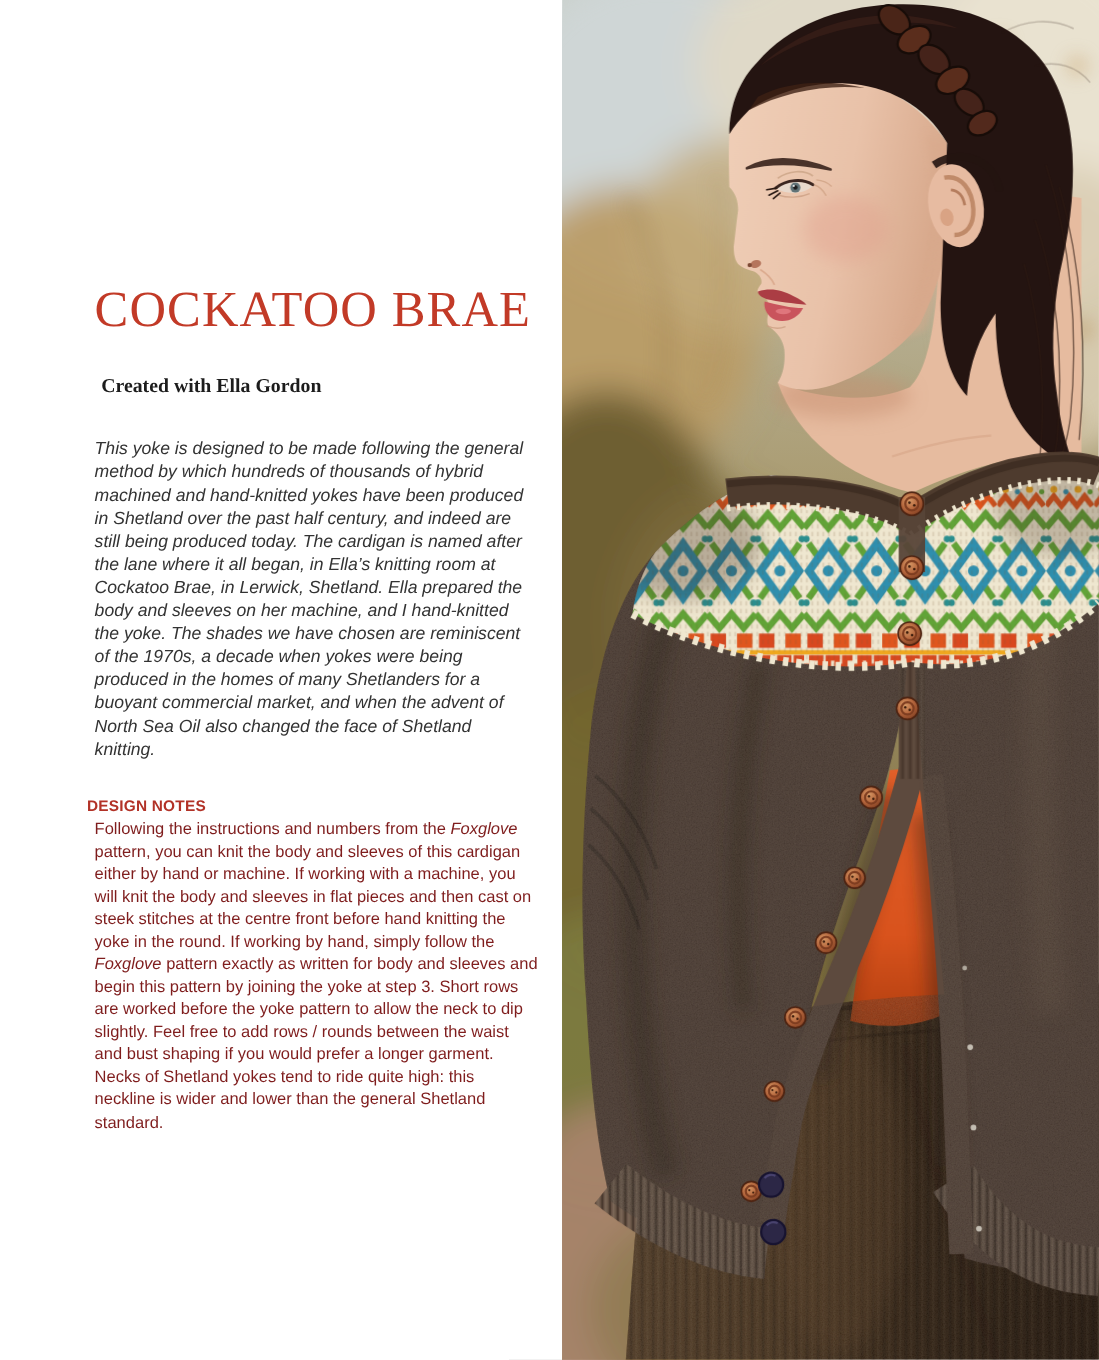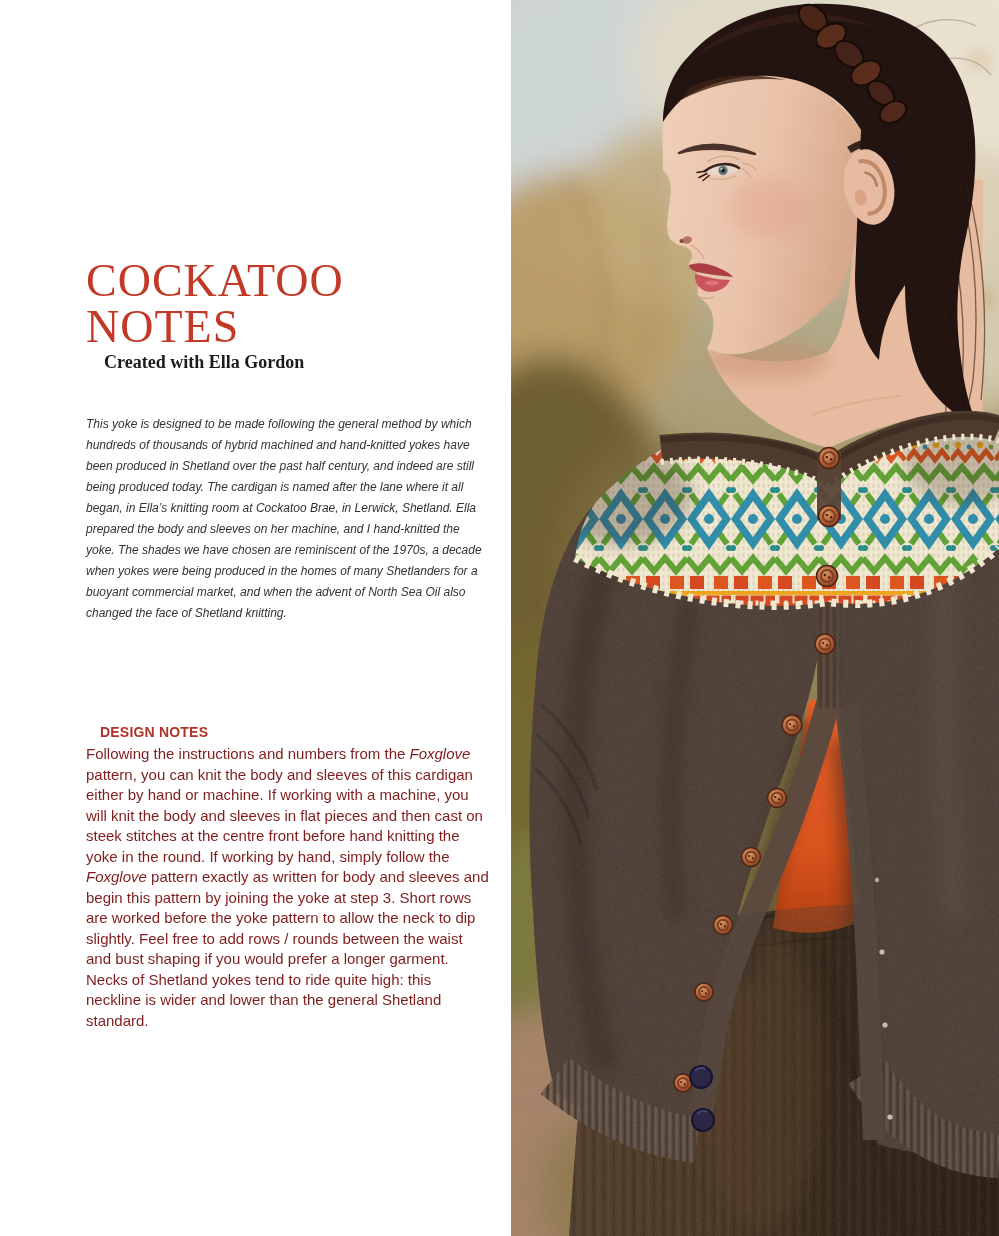--- a/index.html
+++ b/index.html
@@ -8,49 +8,49 @@
     background:#ffffff;overflow:hidden;
     font-family:"Liberation Sans",sans-serif;
   }
   .text-col{position:absolute;left:0;top:0;width:511px;height:100%;}
   .title{
     position:absolute;left:86px;top:258px;width:420px;margin:0;
     font-family:"Liberation Serif",serif;font-weight:400;
     font-size:46px;line-height:1;letter-spacing:1px;color:#c23a27;
   }
   .byline{
-    position:absolute;left:88px;top:336px;width:400px;margin:16px;
+    position:absolute;left:88px;top:336px;width:400px;margin:4px;
     font-family:"Liberation Serif",serif;font-weight:700;
     font-size:18px;color:#1c1c1c;
   }
   .intro{
-    position:absolute;left:86px;top:414px;width:402px;margin:0;
-    font-style:italic;font-size:12px;line-height:21px;color:#333333;
+    position:absolute;left:86px;top:398px;width:402px;margin:0;
+    font-style:italic;font-size:16px;line-height:21px;color:#333333;
   }
   .notes-heading{
-    position:absolute;left:100px;top:724px;width:402px;margin:0;
+    position:absolute;left:79px;top:724px;width:402px;margin:0;
     font-size:14px;font-weight:700;letter-spacing:.2px;color:#b23227;
   }
   .notes-body{
     position:absolute;left:86px;top:744px;width:404px;margin:0;
     font-size:15px;line-height:20.5px;color:#7f1d1d;
   }
   .notes-body i{font-style:italic;}
   .photo{
     position:absolute;left:511px;top:0;width:488px;height:1236px;overflow:hidden;
   }
   .photo svg{display:block;}
 </style>
 </head>
 <body>
 
 <div class="page">
 
   <div class="text-col">
-    <h1 class="title">COCKATOO NOTES</h1>
+    <h1 class="title">COCKATOO BRAE</h1>
     <p class="byline">Created with Ella Gordon</p>
     <p class="intro">This yoke is designed to be made following the general method by which hundreds of thousands of hybrid machined and hand-knitted yokes have been produced in Shetland over the past half century, and indeed are still being produced today. The cardigan is named after the lane where it all began, in Ella’s knitting room at Cockatoo Brae, in Lerwick, Shetland. Ella prepared the body and sleeves on her machine, and I hand-knitted the yoke. The shades we have chosen are reminiscent of the 1970s, a decade when yokes were being produced in the homes of many Shetlanders for a buoyant commercial market, and when the advent of North Sea Oil also changed the face of Shetland knitting.</p>
     <h2 class="notes-heading">DESIGN NOTES</h2>
     <p class="notes-body"><span>Following the instructions and numbers from the </span><i>Foxglove</i><span> pattern, you can knit the body and sleeves of this cardigan either by hand or machine. If working with a machine, you will knit the body and sleeves in flat pieces and then cast on steek stitches at the centre front before hand knitting the yoke in the round. If working by hand, simply follow the </span><i>Foxglove</i><span> pattern exactly as written for body and sleeves and begin this pattern by joining the yoke at step 3. Short rows are worked before the yoke pattern to allow the neck to dip slightly. Feel free to add rows / rounds between the waist and bust shaping if you would prefer a longer garment. Necks of Shetland yokes tend to ride quite high: this neckline is wider and lower than the general Shetland standard.</span></p>
   </div>
 
   <div class="photo">
     <svg width="488" height="1236" viewBox="0 0 488 1236" xmlns="http://www.w3.org/2000/svg">
       <defs>
         <filter id="blurBig" x="-40%" y="-40%" width="180%" height="180%">

